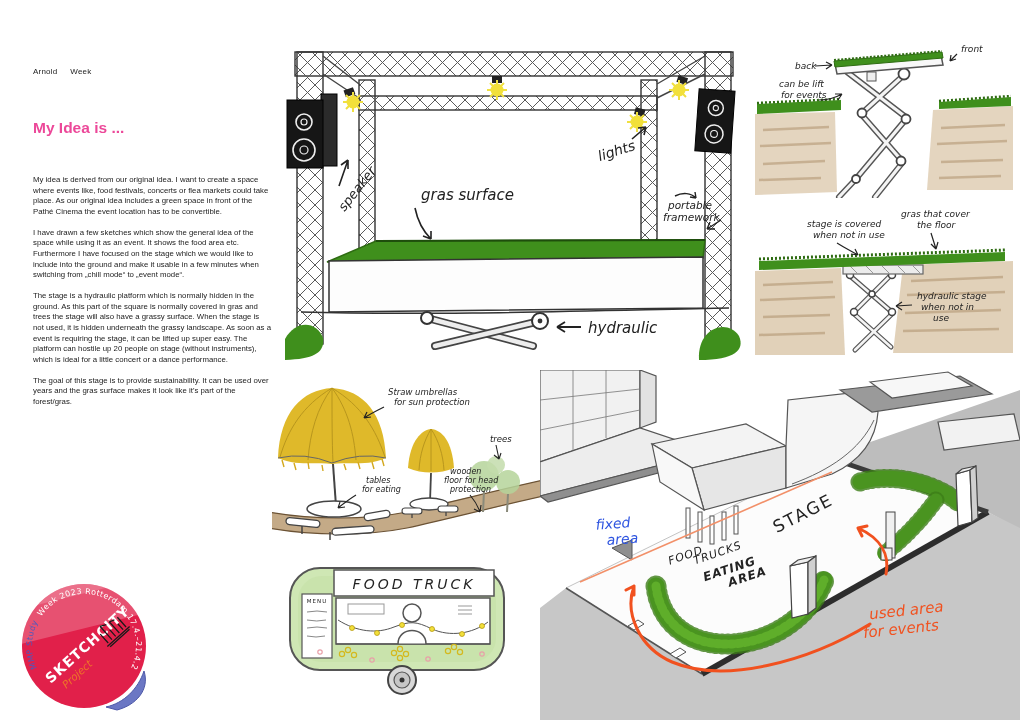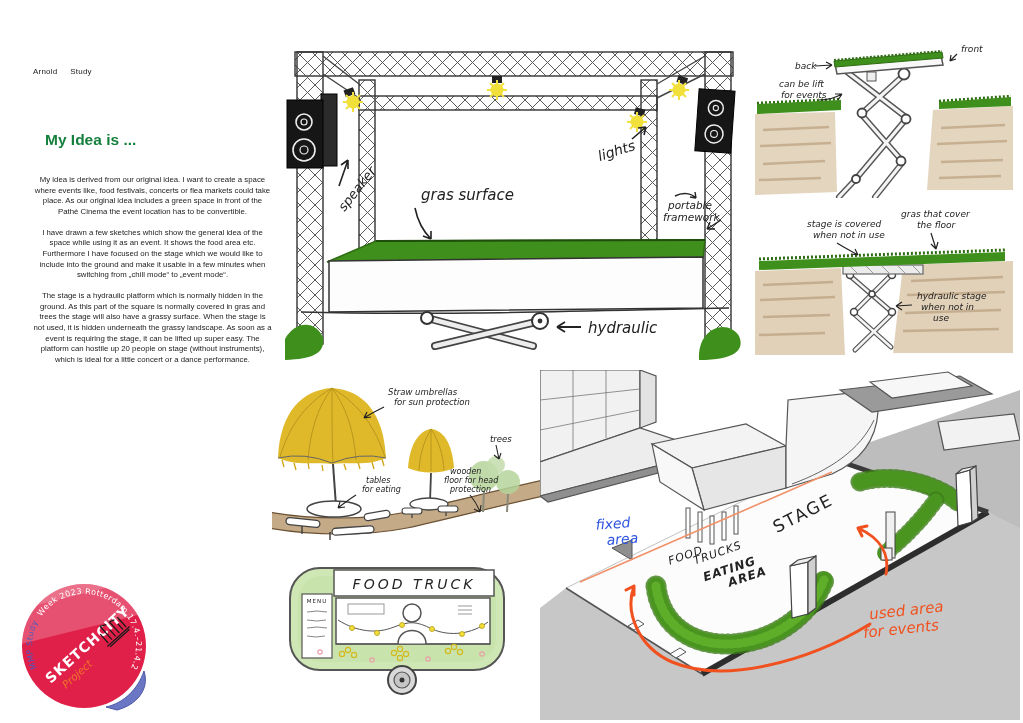--- a/index.html
+++ b/index.html
@@ -1,39 +1,40 @@
 <!DOCTYPE html>
 <html><head>
 <meta charset="utf-8">
 <style>
   html,body{margin:0;padding:0;background:#fff;}
   .page{position:relative;width:1023px;height:723px;background:#ffffff;overflow:hidden;
         font-family:"Liberation Sans",sans-serif;color:#222;}
   .abs{position:absolute;}
   .authors{left:33px;top:67px;font-size:8px;display:flex;gap:13px;letter-spacing:.2px;}
-  .title{left:33px;top:119px;font-size:15.5px;font-weight:bold;color:#15803d;margin:12px;}
+  .title{left:33px;top:119px;font-size:15.5px;font-weight:bold;color:#ec4899;margin:0;}
   .bodytext{left:33px;top:175px;width:239px;font-size:7.8px;line-height:1.37;}
-  .bodytext p{margin:0 0 10px 0;text-align:center;}
+  .bodytext p{margin:0 0 10px 0;}
   svg text{font-family:"DejaVu Sans",sans-serif;}
 </style>
 </head>
 <body>
 
 <div class="page">
 
   <div class="abs authors">
     <span>Arnold</span>
-    <span>Study</span>
+    <span>Week</span>
   </div>
 
   <h1 class="abs title">My Idea is ...</h1>
   <div class="abs bodytext">
     <p>My idea is derived from our original idea. I want to create a space where events like, food festivals, concerts or flea markets could take place. As our original idea includes a green space in front of the Pathé Cinema the event location has to be convertible.</p>
     <p>I have drawn a few sketches which show the general idea of the space while using it as an event. It shows the food area etc. Furthermore I have focused on the stage which we would like to include into the ground and make it usable in a few minutes when switching from „chill mode“ to „event mode“.</p>
     <p>The stage is a hydraulic platform which is normally hidden in the ground. As this part of the square is normally covered in gras and trees the stage will also have a grassy surface. When the stage is not used, it is hidden underneath the grassy landscape. As soon as a event is requiring the stage, it can be lifted up super easy. The platform can hostile up 20 people on stage (without instruments), which is ideal for a little concert or a dance performance.</p>
+    <p>The goal of this stage is to provide sustainability. It can be used over years and the gras surface makes it look like it's part of the forest/gras.</p>
   </div>
 
   <svg class="abs" style="left:285px;top:40px" width="460" height="320" viewBox="0 0 460 320">
     <defs>
       <pattern id="truss" width="15" height="15" patternUnits="userSpaceOnUse">
         <path d="M0,0 L15,15 M15,0 L0,15" stroke="#5a5a5a" stroke-width="1" fill="none"></path>
       </pattern>
     </defs>
     <g stroke="#333" stroke-width="1.4" fill="url(#truss)">
       <rect x="10" y="12" width="438" height="24"></rect>

